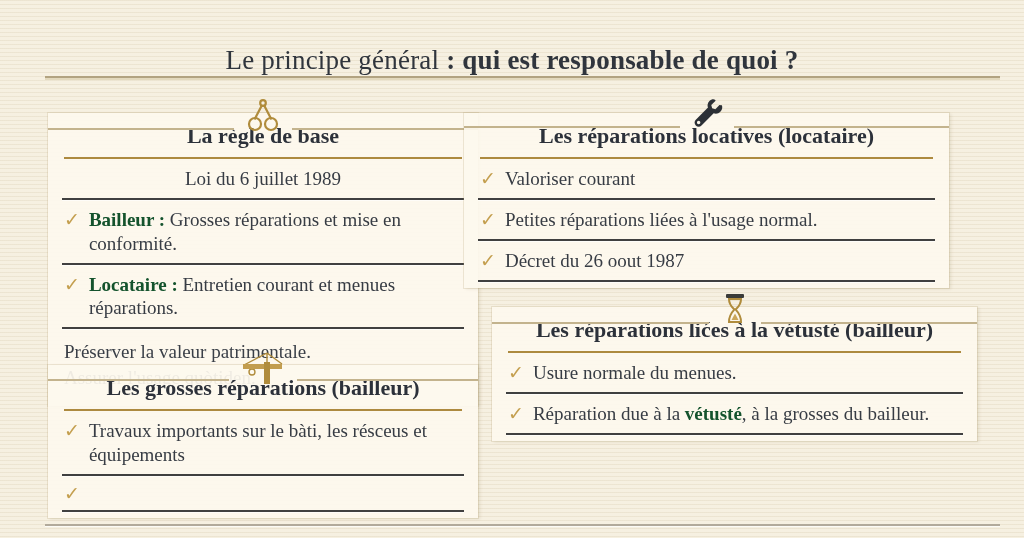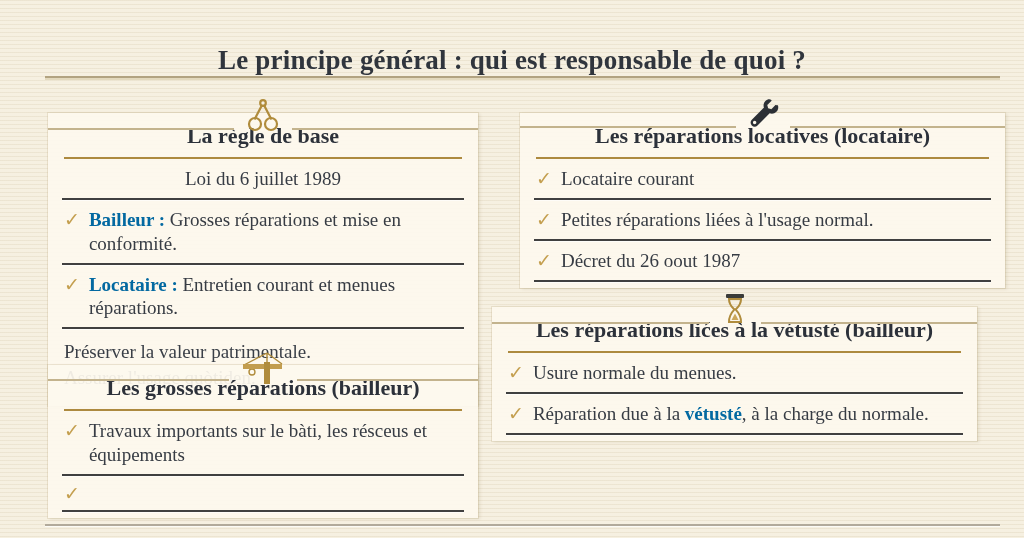--- a/index.html
+++ b/index.html
@@ -12,21 +12,21 @@
       rgba(255,255,255,0) 1px, rgba(255,255,255,0) 4px);
     font-family:"Liberation Serif","DejaVu Serif",serif;
     color:#373c44;
     overflow:hidden;
   }
   .main-title{
     position:absolute;top:26px;left:0;right:0;
     text-align:center;font-size:27px;line-height:1.2;
     color:#30353d;letter-spacing:.2px;
   }
-  .main-title .b{font-weight:bold;}
+  .main-title .b{font-weight:normal;}
   .top-rule{
     position:absolute;top:76px;left:45px;right:24px;height:4px;
     background:linear-gradient(180deg,#b2a381 0 2px,#e3d9bd 2px 4px);
   }
   .bottom-rule{
     position:absolute;top:524px;left:45px;right:24px;height:2px;
     background:#b2aa9b;box-shadow:0 1px 0 rgba(255,255,255,.7);
   }
   .card{
     position:absolute;
@@ -53,21 +53,21 @@
     display:flex;align-items:baseline;gap:9px;
     padding:8px 2px 7px 2px;font-size:19px;line-height:1.25;
     border-bottom:2px solid #404040;
     box-shadow:0 1px 0 rgba(255,255,255,.65);
   }
   .row.center{justify-content:center;text-align:center;}
   .row .check{
     flex:0 0 auto;color:#c49f4f;font-weight:bold;font-size:19px;
     font-family:"DejaVu Sans",sans-serif;line-height:1;
   }
-  .row b{color:#0369a1;}
+  .row b{color:#14532d;}
   .note{
     padding:10px 2px 8px 2px;
     font-size:19px;line-height:1.38;color:#3a3f47;
   }
   svg{display:block;}
 </style>
 </head>
 <body>
 
 <div class="page">
@@ -130,35 +130,35 @@
     <div class="title-rule"></div>
     <div class="row">
       <span class="check">✓</span>
       <span>Travaux importants sur le bàti, les résceus et équipements</span>
     </div>
     <div class="row">
       <span class="check">✓</span>
     </div>
   </div>
 
-  <div class="card" style="left:520px;top:113px;width:485px;">
+  <div class="card" style="left:464px;top:113px;width:485px;">
     <div class="card-head">
       <span class="rule"></span>
       <span class="icon">
         <svg width="34" height="32" viewBox="0 0 36 36">
           <path fill="#2c3036" d="M33.2 8.1c-.3-.4-.9-.5-1.2-.1l-4.6 4.6-3.6-1-1-3.6 4.6-4.6c.4-.3.3-.9-.1-1.2C25.9.7 22.8 1.2 20.7 3.3c-2 2-2.6 5-1.6 7.5L5.4 24.5c-1.8 1.8-1.8 4.6 0 6.4 1.8 1.8 4.6 1.8 6.4 0l13.7-13.7c2.5 1 5.5.4 7.5-1.6 2.1-2.1 2.6-5.2 1.8-7.5zM8.6 29.4c-1 0-1.9-.9-1.9-1.9s.9-1.9 1.9-1.9 1.9.9 1.9 1.9-.8 1.9-1.9 1.9z"></path>
         </svg>
       </span>
       <span class="rule"></span>
     </div>
     <h2 class="card-title">Les réparations locatives (locataire)</h2>
     <div class="title-rule"></div>
     <div class="row">
       <span class="check">✓</span>
-      <span>Locataire courant</span>
+      <span>Valoriser courant</span>
     </div>
     <div class="row">
       <span class="check">✓</span>
       <span>Petites réparations liées à l'usage normal.</span>
     </div>
     <div class="row">
       <span class="check">✓</span>
       <span>Décret du 26 oout 1987</span>
     </div>
   </div>
@@ -176,18 +176,18 @@
       <span class="rule"></span>
     </div>
     <h2 class="card-title">Les réparations lićes à la vétusté (bailleur)</h2>
     <div class="title-rule"></div>
     <div class="row">
       <span class="check">✓</span>
       <span>Usure normale du menues.</span>
     </div>
     <div class="row">
       <span class="check">✓</span>
-      <span><span>Réparation due à la </span><b>vétusté</b><span>, à la charge du normale.</span></span>
+      <span><span>Réparation due à la </span><b>vétusté</b><span>, à la grosses du bailleur.</span></span>
     </div>
   </div>
 
   <div class="bottom-rule"></div>
 </div>
 
 </body></html>

